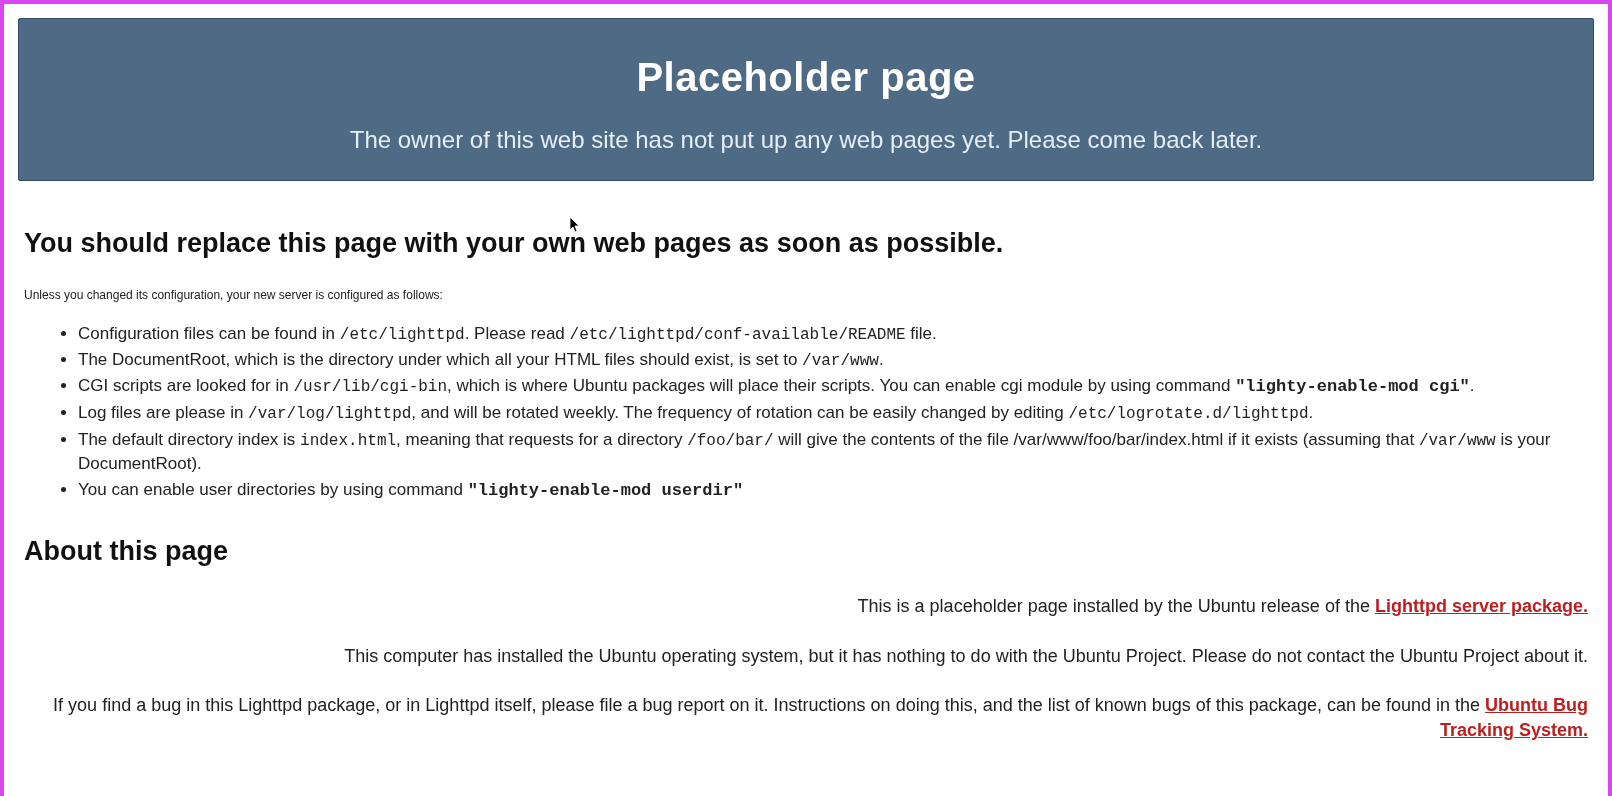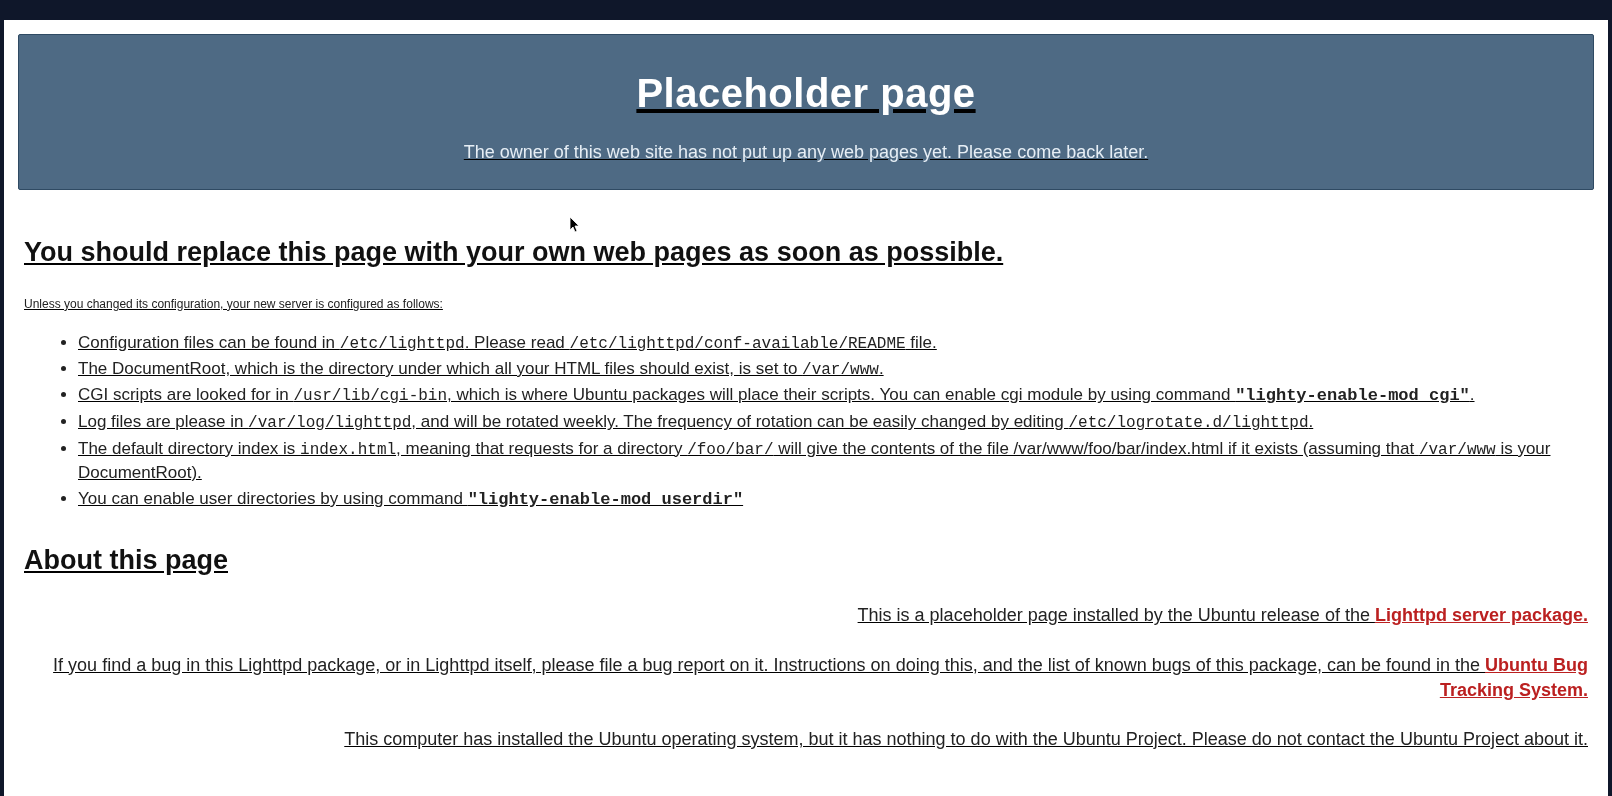--- a/index.html
+++ b/index.html
@@ -4,24 +4,23 @@
   <style>
     * { margin: 0; padding: 0; box-sizing: border-box; }
     html, body {
       width: 1612px;
       height: 796px;
       font-family: Verdana, Arial, sans-serif;
       background: linear-gradient(to bottom, #d0d0d0 0%, #ffffff 8%, #ffffff 70%, #e8e8e8 98%, #b5b5b5 100%);
       overflow: hidden;
     }
     .outer {
-      padding: 20px 4px 0 4px;
-      background: #0f172a;
+      padding: 4px 4px 0 4px;
+      background: #d946ef;
       height: 100%;
-      text-decoration: underline;
     }
     .page {
       background: #ffffff;
       height: 100%;
       padding: 14px 14px 0 14px;
     }
     .banner {
       background: #4e6a84;
       color: #ffffff;
       text-align: center;
@@ -29,21 +28,21 @@
       border: 1px solid #2f4a63;
       border-radius: 2px;
     }
     .banner h1 {
       font-size: 40px;
       font-weight: 700;
       margin-bottom: 26px;
       letter-spacing: 0.5px;
     }
     .banner p {
-      font-size: 18px;
+      font-size: 24px;
       color: #e6eef5;
     }
     .content {
       padding: 30px 6px 0 6px;
       color: #222;
       font-size: 17px;
       line-height: 1.4;
     }
     .content h2 {
       font-size: 27px;
@@ -132,25 +131,25 @@
         <span>You can enable user directories by using command </span><span class="bold-tt">"lighty-enable-mod userdir"</span>
       </li>
     </ul>
 
     <h2 class="about">About this page</h2>
 
     <p class="p">
       <span>This is a placeholder page installed by the Ubuntu release of the </span><a href="#" class="redlink">Lighttpd server package.</a>
     </p>
 
+    <p class="p">This computer has installed the Ubuntu operating system, but it has nothing to do with the Ubuntu Project. Please do not contact the Ubuntu Project about it.</p>
+
     <p class="p">
       <span>If you find a bug in this Lighttpd package, or in Lighttpd itself, please file a bug report on it. Instructions on doing this, and the list of known bugs of this package, can be found in the </span><a href="#" class="redlink">Ubuntu Bug Tracking System.</a>
     </p>
-
-    <p class="p">This computer has installed the Ubuntu operating system, but it has nothing to do with the Ubuntu Project. Please do not contact the Ubuntu Project about it.</p>
 
   </div>
 </div>
 </div>
 
 <div class="cursor">
   <svg viewBox="0 0 12 18">
     <path d="M1 1 L1 14 L4 11 L6 16 L8 15 L6 10 L10 10 Z" fill="#000" stroke="#fff" stroke-width="0.8"></path>
   </svg>
 </div>

